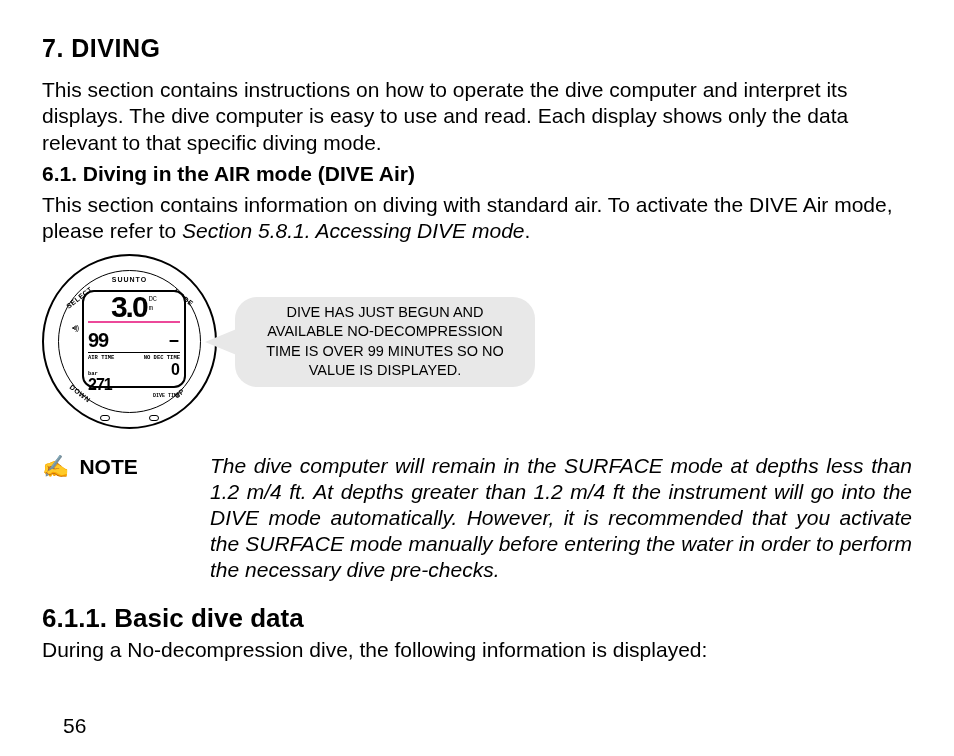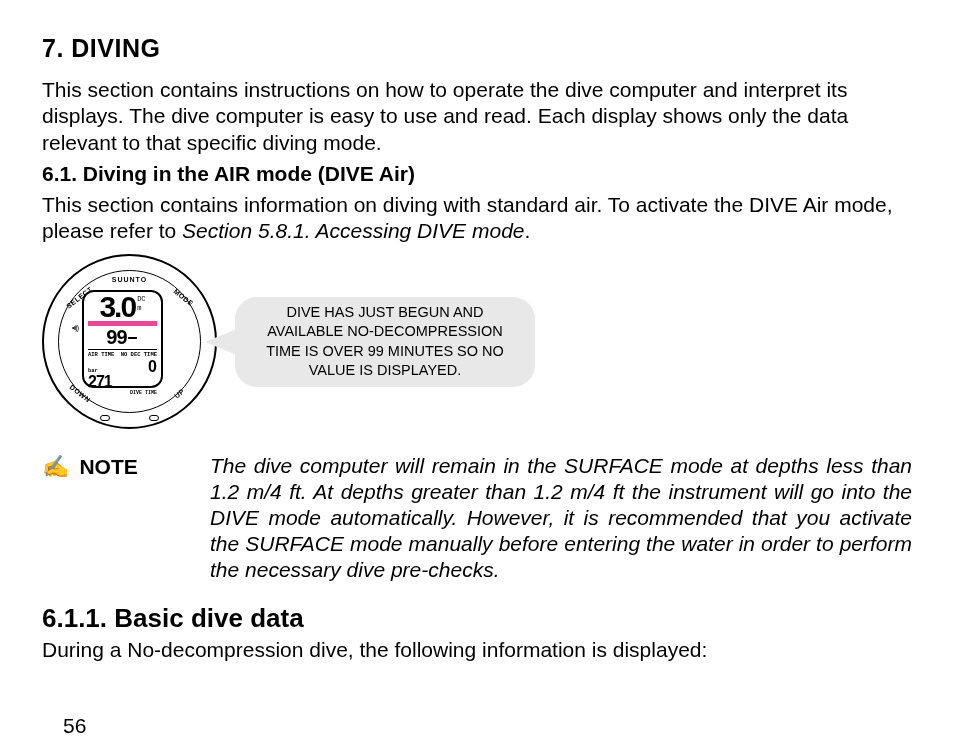--- a/index.html
+++ b/index.html
@@ -67,21 +67,21 @@
     position: absolute;
     top: 22px; left: 0; right: 0;
     text-align: center;
     font-size: 7px;
     letter-spacing: 1px;
     font-weight: bold;
   }
   .screen {
     position: absolute;
     left: 40px; top: 36px;
-    width: 81px; height: 98px;
+    width: 104px; height: 98px;
     border: 2px solid #000;
     border-radius: 12px;
     background: #fff;
     padding: 2px 4px;
     font-family: "Courier New", monospace;
   }
   .row1 {
     display: flex;
     align-items: flex-start;
     justify-content: center;
@@ -94,25 +94,25 @@
     line-height: 0.85;
     font-family: Arial, sans-serif;
   }
   .depth-unit {
     font-size: 7px;
     line-height: 1;
     margin-top: 2px;
   }
   .row2 {
     display: flex;
-    justify-content: center;
+    justify-content: space-between;
     align-items: center;
-    border-top: 5px solid #ec4899;
+    border-top: 2px solid #ec4899;
     margin-top: 1px;
-    padding-top: 0;
+    padding-top: 6px;
   }
   .v99 {
     font-size: 20px;
     font-weight: 900;
     font-family: Arial, sans-serif;
     letter-spacing: -1px;
   }
   .dash {
     font-size: 20px;
     font-weight: 900;

